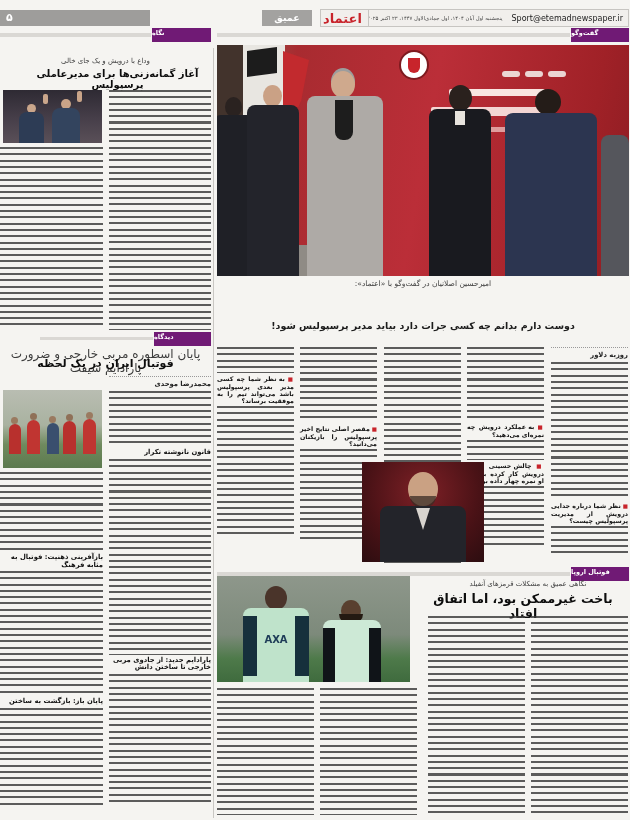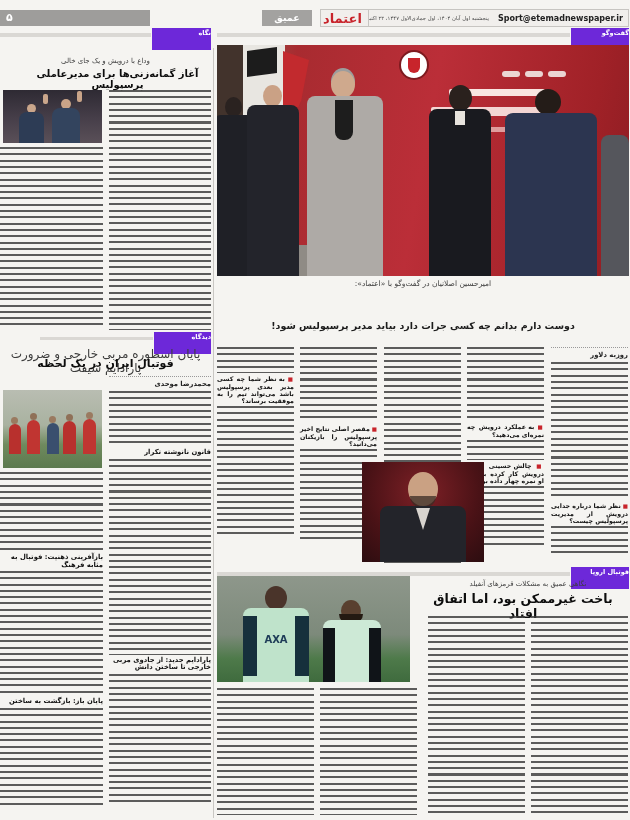--- a/index.html
+++ b/index.html
@@ -4,27 +4,27 @@
 <style>
   * { margin:0; padding:0; box-sizing:border-box; }
   html,body { width:630px; height:820px; }
   body { font-family:"DejaVu Sans", sans-serif; background:#e9e7e4; }
   #page { position:relative; width:630px; height:820px; background:#f5f4f1; overflow:hidden; }
   .abs { position:absolute; }
 
   
   .graybar { background:#9e9d9b; color:#fff; }
   .hdr-right { background:#f1efec; border:1px solid #c7c5c1; display:flex; align-items:center; }
-  .email { direction:ltr; font-weight:bold; font-size:8px; color:#222; padding:0 5px; }
+  .email { direction:ltr; font-weight:normal; font-size:8px; color:#222; padding:0 5px; }
   .dateline { flex:1; font-size:5.3px; color:#4a4a4a; text-align:left; padding:0 4px; white-space:nowrap; overflow:hidden; }
   .logo { border-right:1px solid #c7c5c1; padding:1px 6px 0 2px; color:#c8242b; font-weight:bold; font-size:13px; }
 
   
   .rule { background:#dad8d4; height:4px; }
-  .badge { background:#6d28d9; color:#fff; font-size:6.5px; line-height:11px; text-align:right; font-weight:bold; height:22px; }
+  .badge { background:#701a75; color:#fff; font-size:6.5px; line-height:11px; text-align:left; font-weight:bold; height:14px; }
 
   .vdiv { background:#c9c7c3; width:1px; }
 
   
   .kicker { text-align:center; color:#3d3d3d; font-size:7px; }
   .kicker-sm { text-align:center; color:#3d3d3d; font-size:12px; }
   .headline { text-align:center; color:#0d0d0d; font-weight:bold; }
   .byline { font-weight:bold; font-size:6.8px; color:#222; border-top:1px dotted #999; padding-top:3px; }
 
   

